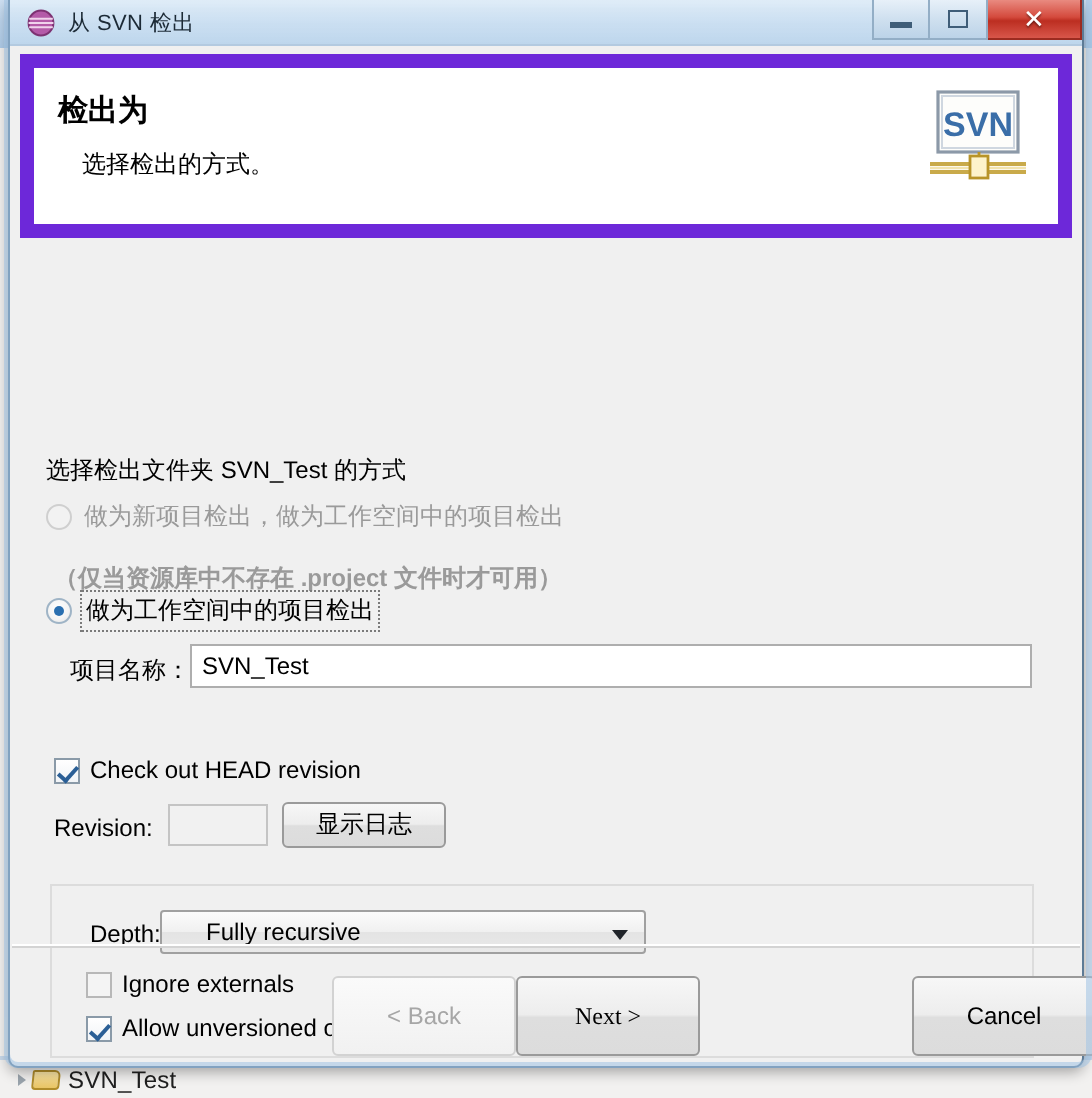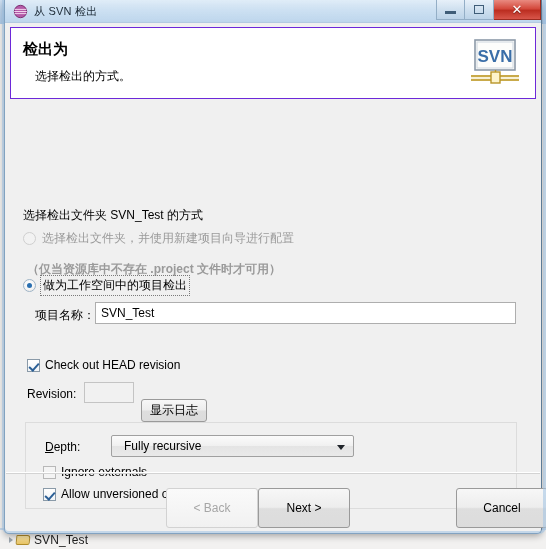--- a/index.html
+++ b/index.html
@@ -171,23 +171,23 @@
     font-size: 13px;
     font-weight: bold;
     line-height: 1;
     text-shadow: 0 1px 1px rgba(0,0,0,.4);
   }
 
   
   .header {
     position: relative;
     margin: 4px 5px 0 5px;
-    height: 72px;
+    height: 92px;
     background: #ffffff;
-    border: 1px solid #6d28d9;
+    border: 7px solid #6d28d9;
     box-sizing: border-box;
   }
   .header-title {
     position: absolute;
     left: 12px; top: 12px;
     font-size: 15px;
     font-weight: bold;
     color: #000000;
   }
   .header-sub {
@@ -330,21 +330,21 @@
     border: 1px solid #9a9a9a;
     border-radius: 3px;
     background: linear-gradient(to bottom, #f7f7f7 0%, #ededed 48%, #dedede 52%, #dcdcdc 100%);
     cursor: default;
     padding: 0;
     text-align: center;
   }
   .btn.showlog {
     position: absolute;
     left: 136px; top: 282px;
-    width: 66px; height: 23px; margin-top: 18px;
+    width: 82px; height: 23px;
   }
 
   
   .groupbox {
     position: absolute;
     left: 20px; top: 323px;
     width: 492px; height: 87px;
     border: 1px solid #dcdcdc;
     box-sizing: border-box;
     background: transparent;
@@ -358,24 +358,23 @@
   .combo {
     position: absolute;
     left: 75px; top: 336px;
     width: 243px; height: 22px;
     box-sizing: border-box;
     border: 1px solid #a0a0a0;
     border-radius: 2px;
     background: linear-gradient(to bottom, #fbfbfb 0%, #f0f0f0 50%, #e4e4e4 51%, #e9e9e9 100%);
     display: flex;
     align-items: center;
-    padding: 0 12px;
+    padding: 0 22px;
     font-size: 12px;
     color: #000;
-    margin-left: 31px;
   }
   .combo-arrow {
     position: absolute;
     right: 8px; top: 9px;
     width: 0; height: 0;
     border-left: 4.5px solid transparent;
     border-right: 4.5px solid transparent;
     border-top: 5px solid #20242a;
   }
   .check-row.ign { left: 38px; top: 366px; }
@@ -404,21 +403,21 @@
     top: 0;
     width: 92px;
     height: 40px;
   }
   .btn.back {
     left: 161px;
     color: #a6a6a6;
     border-color: #d2d2d2;
     background: linear-gradient(to bottom, #fafafa, #f1f1f1);
   }
-  .btn.next { left: 253px; }
+  .btn.next { left: 253px; font-family: Liberation Serif, serif; }
   .btn.finish {
     left: 353px;
     border: 1px solid #3c9fd4;
     background: linear-gradient(to bottom, #f2fbff 0%, #ddf2fd 45%, #b9e4fa 52%, #cfeefd 100%);
     box-shadow: inset 0 0 0 1px rgba(255,255,255,.75);
   }
   .btn.cancel { left: 451px; }
 </style>
 </head>
 <body>
@@ -489,21 +488,21 @@
         </svg>
       </div>
     </div>
 
     <div class="body">
 
       <div class="section-label">选择检出文件夹 SVN_Test 的方式</div>
 
       <div class="radio-row r1">
         <span class="radio disabled"></span>
-        <span>选择检出文件夹，并使用新建项目向导进行配置</span>
+        <span>做为新项目检出，做为工作空间中的项目检出</span>
       </div>
       <div class="radio-row hint">
         <span>（仅当资源库中不存在 .project 文件时才可用）</span>
       </div>
 
       <div class="radio-row r2">
         <span class="radio checked"></span>
         <span class="focus-box">做为工作空间中的项目检出</span>
       </div>
 

